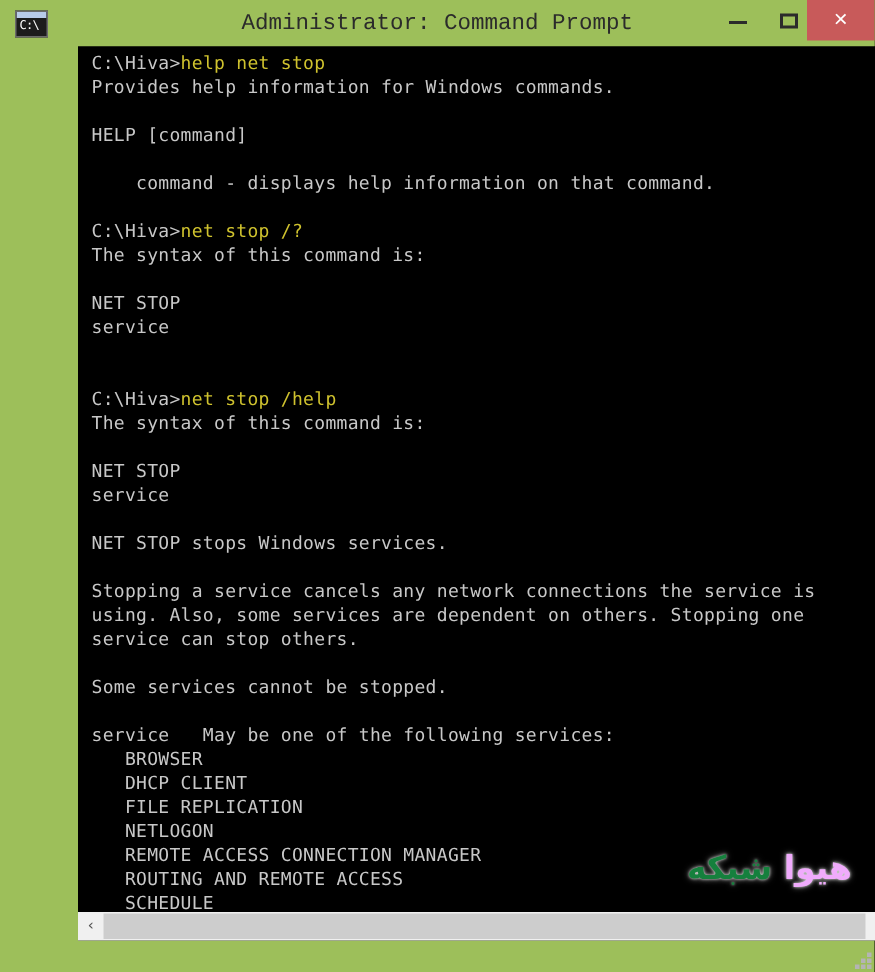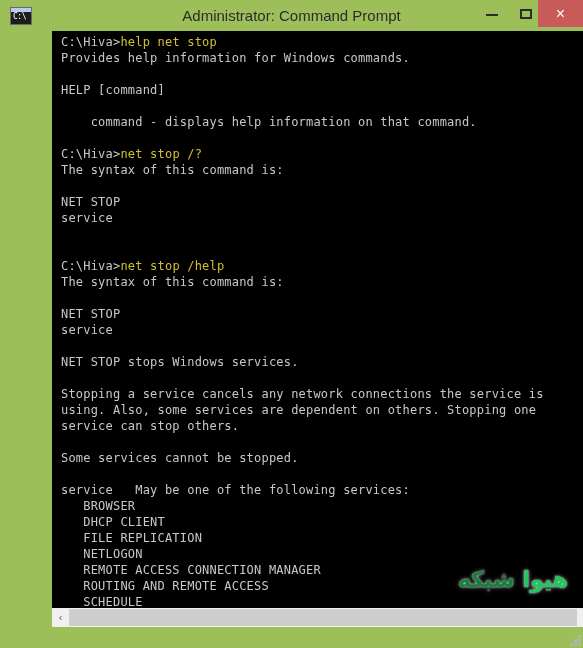--- a/index.html
+++ b/index.html
@@ -57,21 +57,21 @@
     letter-spacing: -0.5px;
     white-space: nowrap;
   }
   .title-text {
     position: absolute;
     left: 0; top: 0;
     width: 583px;
     height: 31px;
     line-height: 31px;
     text-align: center;
-    font-family: Liberation Sans, sans-serif;
+    font-family: Liberation Mono, monospace;
     font-size: 15px;
     color: #2b2b2b;
     white-space: nowrap;
   }
   .winbtn {
     position: absolute;
     top: 0;
     height: 27px;
     width: 38px;
     background: transparent;
@@ -150,21 +150,21 @@
     position: absolute;
     right: 18px;
     bottom: 16px;
     font-family: "DejaVu Sans", sans-serif;
     font-size: 22px;
     font-weight: bold;
     direction: rtl;
     white-space: nowrap;
     text-shadow: 0 0 4px rgba(255,255,255,0.55), 0 0 2px rgba(255,255,255,0.8);
   }
-  .wm-a { color: #22c55e; }
+  .wm-a { color: #f0abfc; }
   .wm-b { color: #15803d; }
 
   
   .vscroll {
     position: absolute;
     right: 0; top: 0;
     width: 17px;
     height: 577px;
     background: #f0f0f0;
   }

